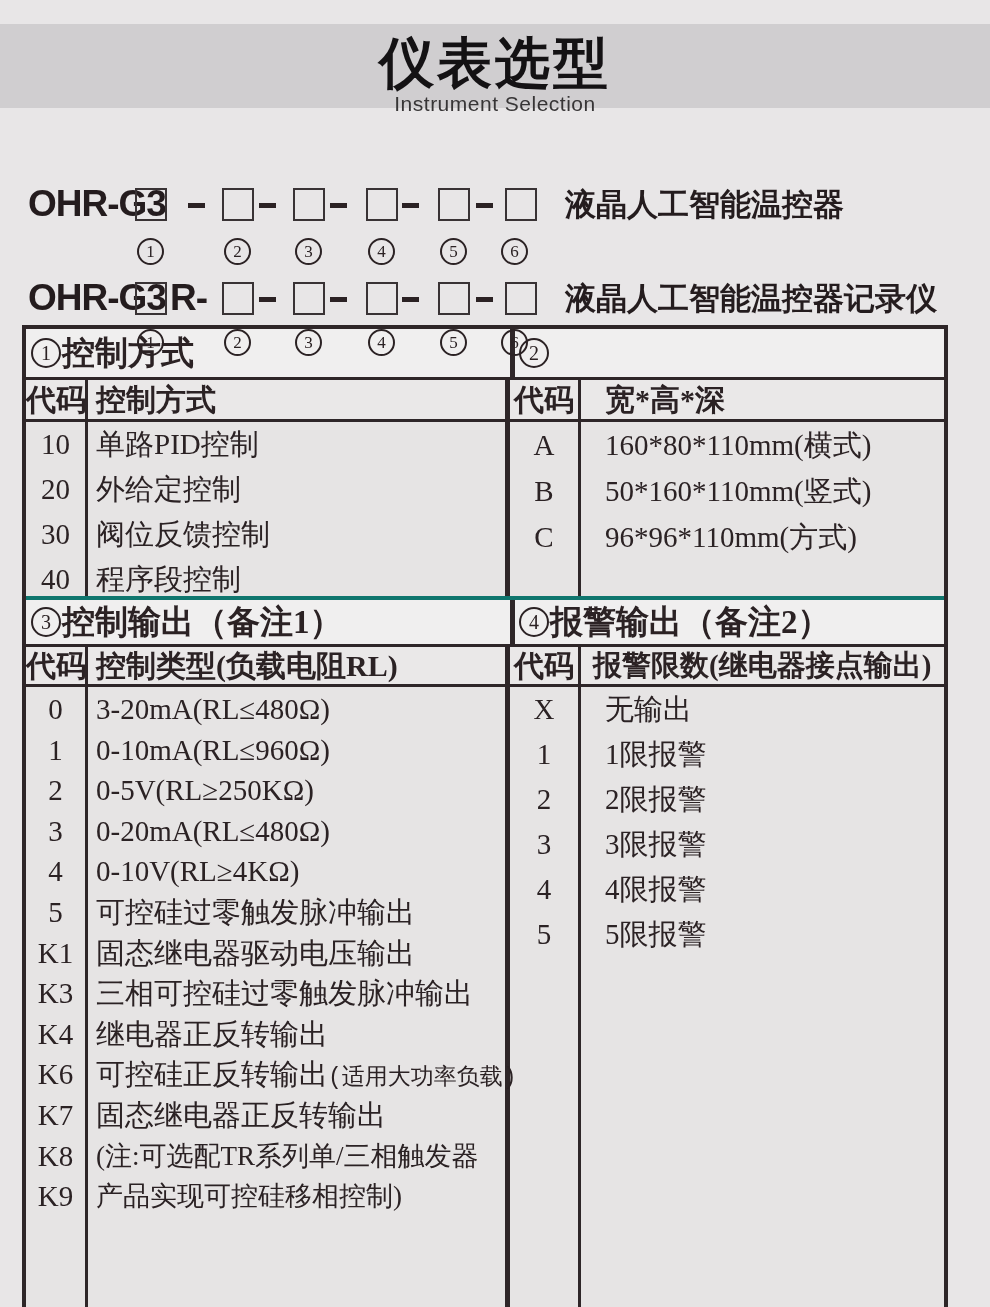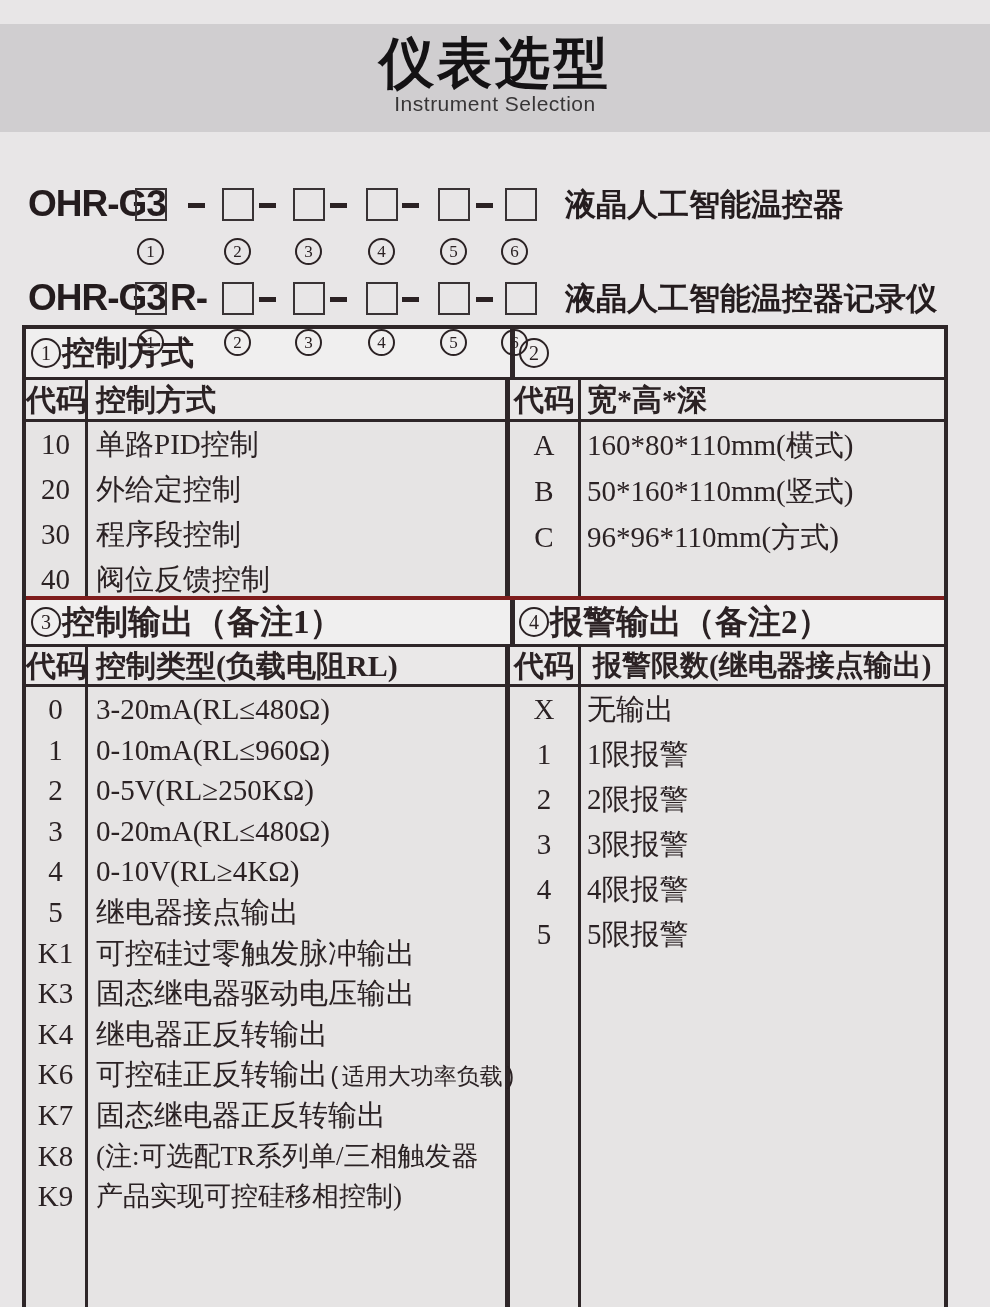--- a/index.html
+++ b/index.html
@@ -1,20 +1,20 @@
 <!DOCTYPE html>
 <html><head>
 <meta charset="utf-8">
 <style>
   html,body{margin:0;padding:0;background:#e8e6e7;}
   .page{position:relative;width:990px;height:1307px;background:#e8e6e7;overflow:hidden;
         font-family:"Liberation Serif","DejaVu Serif",serif;color:#2b2224;}
 
   
-  .band{position:absolute;left:0;top:24px;width:990px;height:108px;background:#d0ced0;text-align:center;}
+  .band{position:absolute;left:0;top:24px;width:990px;height:84px;background:#d0ced0;text-align:center;}
   .title{margin:0;padding-top:10px;font-family:"Liberation Sans","DejaVu Sans",sans-serif;
          font-weight:700;font-size:55px;line-height:58px;letter-spacing:3px;color:#141214;}
   .subtitle{margin:0;font-family:"Liberation Sans","DejaVu Sans",sans-serif;
             font-size:21px;line-height:24px;letter-spacing:.5px;color:#373536;}
 
   
   .model-row{position:absolute;left:0;width:916px;height:42px;}
   #model1{top:184px;} #model2{top:278px;}
   .model-prefix,.model-infix{position:absolute;top:0;font-family:"Liberation Sans","DejaVu Sans",sans-serif;
        font-weight:700;font-size:37px;line-height:40px;letter-spacing:-1px;color:#241c1e;white-space:nowrap;}
@@ -31,32 +31,32 @@
         border-radius:50%;display:inline-flex;align-items:center;justify-content:center;
         font-size:17px;line-height:1;background:transparent;}
 
   
   .sel-table{position:absolute;left:22px;top:325px;width:926px;height:982px;box-sizing:border-box;
              border:4px solid #2e2628;border-bottom:none;background:#e6e4e4;
              display:flex;flex-direction:column;z-index:1;}
   .trow{display:flex;flex-direction:row;}
   .rowA{height:48px;border-bottom:3px solid #2e2628;background:#f0efef;}
   .rowB{height:39px;border-bottom:3px solid #2e2628;background:#eae8e8;}
-  .rowC{height:174px;border-bottom:4px solid #7f1d1d;justify-content:center;}
+  .rowC{height:174px;border-bottom:4px solid #0f766e;justify-content:center;}
   .rowD{height:44px;border-bottom:3px solid #2e2628;background:#f0efef;}
   .rowE{height:37px;border-bottom:3px solid #2e2628;background:#eae8e8;}
   .rowF{flex:1;}
   .half-l{width:479px;border-right:5px solid #2e2628;display:flex;align-items:center;padding-left:5px;box-sizing:content-box;}
   .half-r{flex:1;display:flex;align-items:center;padding-left:4px;}
   .sec-title{display:flex;align-items:center;font-weight:700;font-size:33px;white-space:nowrap;}
   .sec-title .hcirc{position:static;flex:none;width:30px;height:30px;border-width:2.5px;font-size:20px;margin-right:1px;font-weight:400;}
   .col-code-l{width:59px;border-right:3px solid #2e2628;text-align:center;box-sizing:content-box;}
   .col-desc-l{width:409px;border-right:5px solid #2e2628;padding-left:8px;box-sizing:content-box;}
   .col-code-r{width:68px;border-right:3px solid #2e2628;text-align:center;box-sizing:content-box;}
-  .col-desc-r{flex:1;padding-left:6px;}
+  .col-desc-r{flex:1;padding-left:24px;}
   .sub-cell{font-weight:700;font-size:30px;white-space:nowrap;}
   .rowB .sub-cell{line-height:39px;}
   .rowE .sub-cell{line-height:37px;}
   .rowE .col-desc-r.sub-cell{font-size:29px;padding-left:12px;}
   .lh45 .ln{height:45px;line-height:45px;}
   .lh46 .ln{height:46px;line-height:46px;}
   .lh40 .ln{height:40.6px;line-height:40.6px;}
   .ln{font-size:29px;white-space:nowrap;}
   .ln .note{font-size:23px;font-family:Liberation Mono, monospace;}
   .ln.sm{font-size:27px;}
@@ -148,22 +148,22 @@
     <div class="trow rowC">
       <div class="col-code-l lh45">
           <div class="ln">10</div>
           <div class="ln">20</div>
           <div class="ln">30</div>
           <div class="ln">40</div>
         </div>
       <div class="col-desc-l lh45">
           <div class="ln">单路PID控制</div>
           <div class="ln">外给定控制</div>
+          <div class="ln">阀位反馈控制</div>
           <div class="ln">程序段控制</div>
-          <div class="ln">阀位反馈控制</div>
         </div>
       <div class="col-code-r lh46">
           <div class="ln">A</div>
           <div class="ln">B</div>
           <div class="ln">C</div>
         </div>
       <div class="col-desc-r lh46">
           <div class="ln">160*80*110mm(横式)</div>
           <div class="ln">50*160*110mm(竖式)</div>
           <div class="ln">96*96*110mm(方式)</div>
@@ -209,23 +209,23 @@
           <div class="ln">K9</div>
           <div class="ln sm"></div>
           <div class="ln sm"></div>
         </div>
       <div class="col-desc-l lh40 pt2">
           <div class="ln">3-20mA(RL≤480Ω)</div>
           <div class="ln">0-10mA(RL≤960Ω)</div>
           <div class="ln">0-5V(RL≥250KΩ)</div>
           <div class="ln">0-20mA(RL≤480Ω)</div>
           <div class="ln">0-10V(RL≥4KΩ)</div>
-          <div class="ln">继电器接点输出</div>
           <div class="ln">可控硅过零触发脉冲输出</div>
           <div class="ln">固态继电器驱动电压输出</div>
+          <div class="ln">三相可控硅过零触发脉冲输出</div>
           <div class="ln">继电器正反转输出</div>
           <div class="ln">可控硅正反转输出<span class="note">(适用大功率负载)</span></div>
           <div class="ln">固态继电器正反转输出</div>
           <div class="ln sm">(注:可选配TR系列单/三相触发器</div>
           <div class="ln sm">产品实现可控硅移相控制)</div>
         </div>
       <div class="col-code-r lh45">
           <div class="ln">X</div>
           <div class="ln">1</div>
           <div class="ln">2</div>

